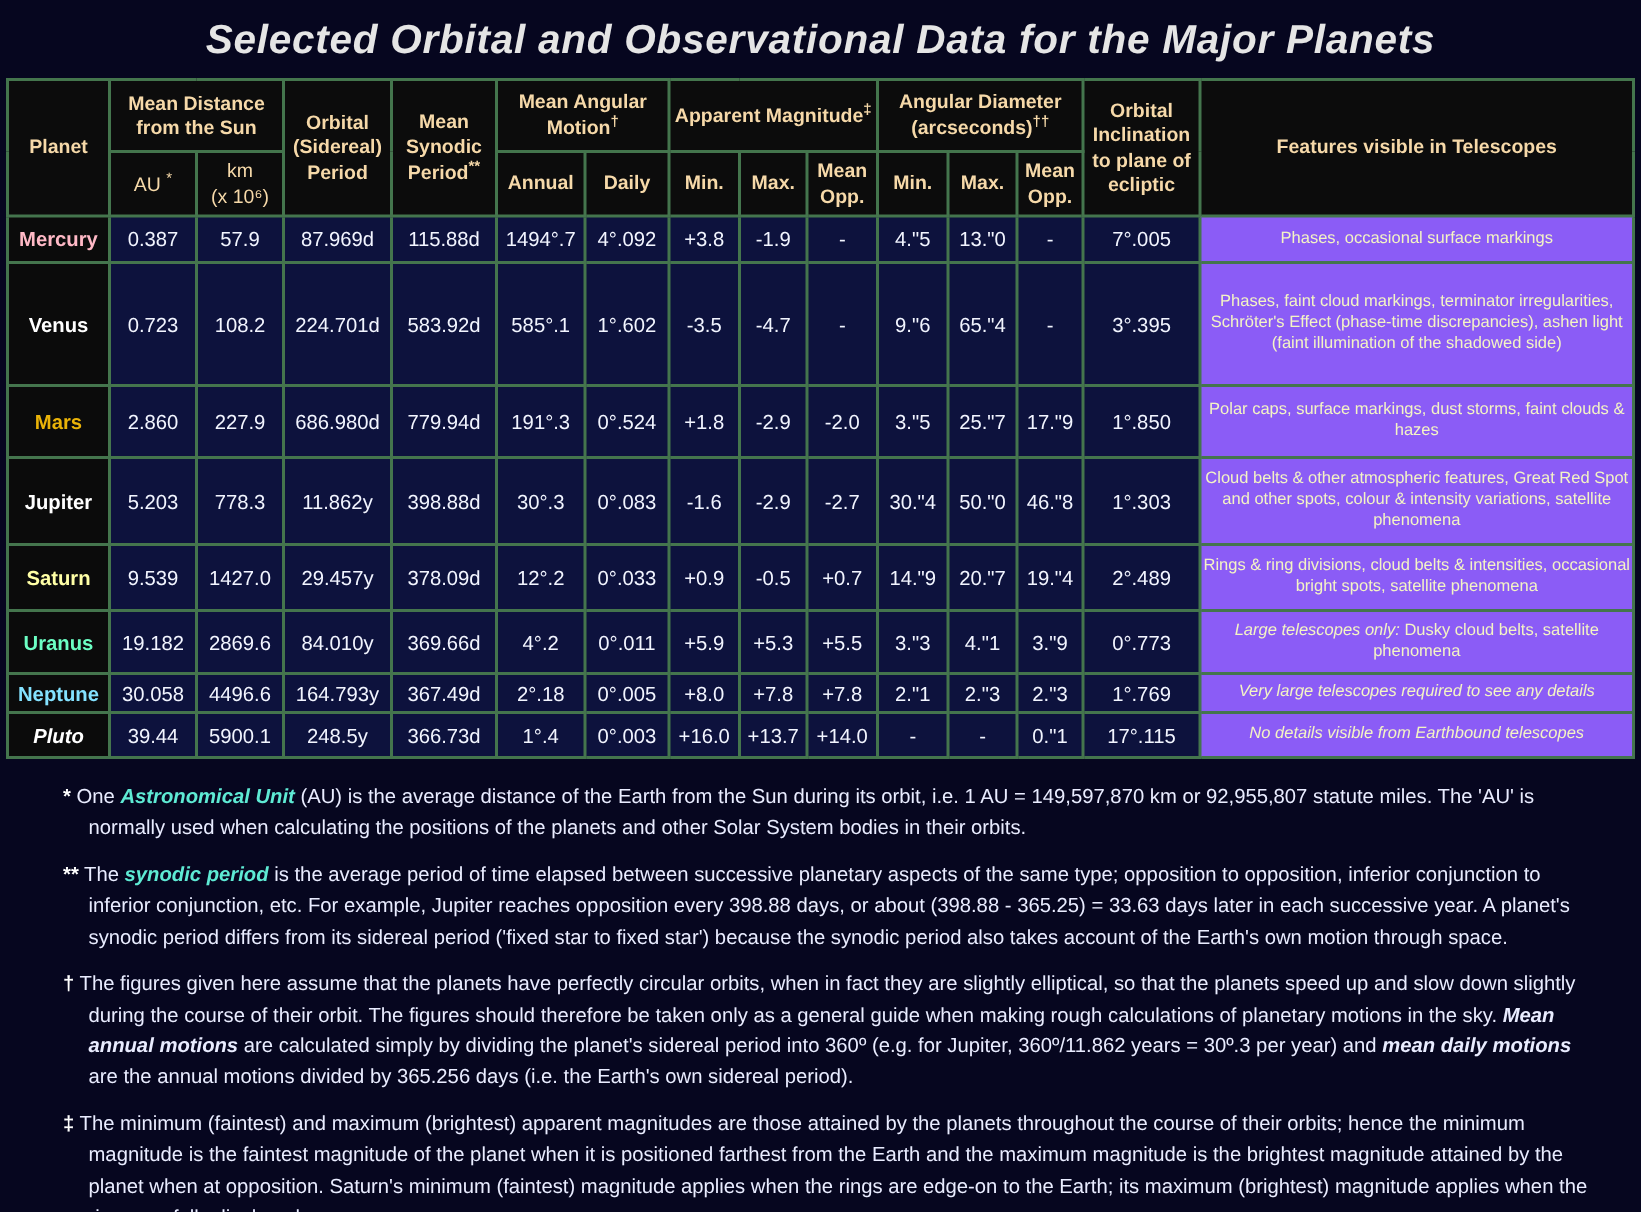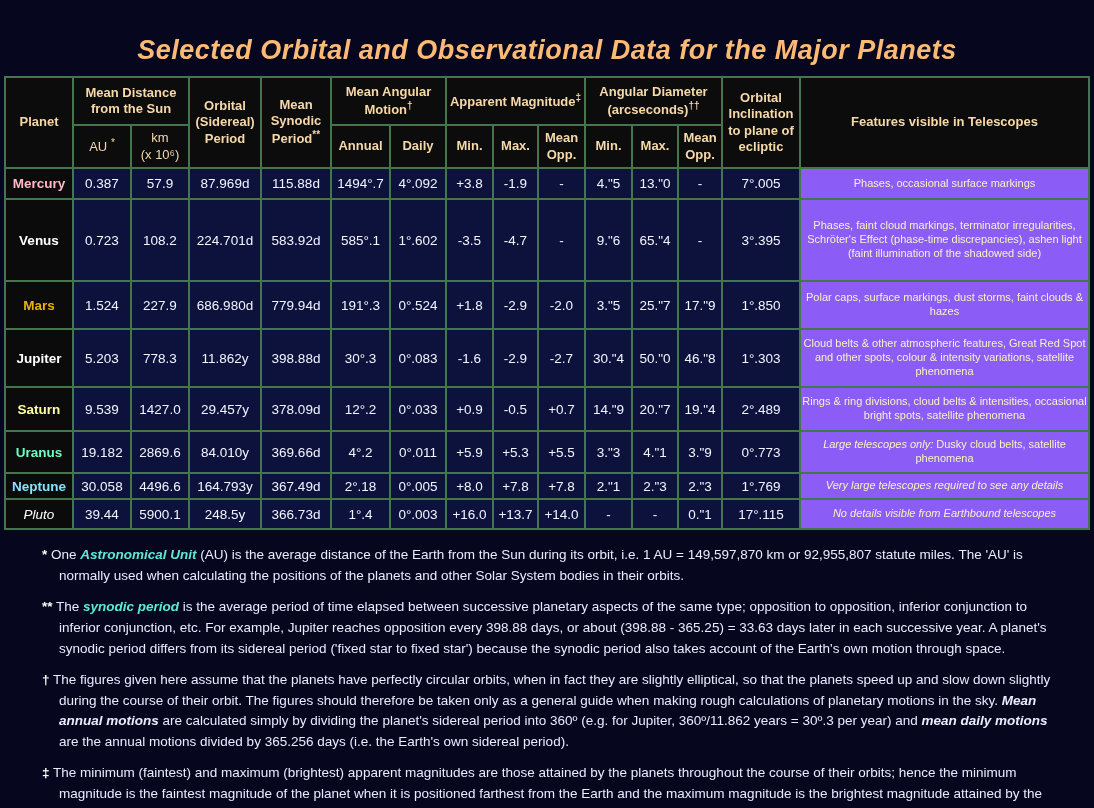--- a/index.html
+++ b/index.html
@@ -7,24 +7,23 @@
   body {
     width:1094px; height:808px; overflow:hidden;
     font-family:"Liberation Sans", sans-serif;
     color:#eef0ff;
   }
   .page { width:1094px; height:808px; }
 
   h1.title {
     text-align:center;
     font-size:27px; font-weight:bold; font-style:italic;
-    color:#fdba74;
+    color:#e5e5e5;
     padding-top:11px; padding-bottom:10px;
     letter-spacing:0.5px;
-    margin-top:24px;
   }
 
   table.planets {
     border-collapse:collapse;
     margin:0 4px; width:1086px;
     table-layout:fixed;
   }
   table.planets th, table.planets td {
     border:2px solid #44754d;
     text-align:center; vertical-align:middle;
@@ -40,21 +39,21 @@
   thead tr.hrow2 { height:43px; }
   thead th.subreg { font-weight:normal; font-size:13px; }
   thead sup { font-size:10px; }
 
   td.planet-cell {
     background:#0b0b0b;
     font-weight:bold; font-size:13.5px;
     color:#fff;
     margin-left:24px;
   }
-  td.planet-cell .italic-name { font-style:italic; font-weight:normal; }
+  td.planet-cell .italic-name { font-style:italic; font-weight:bold; }
   td.num-cell {
     background:#0d123d;
     color:#f2f5ff;
     font-size:13.5px;
   }
   td.features-cell {
     background:#8b5cf6;
     color:#f4f4c4;
     font-size:11px; line-height:1.25;
     padding:3px 6px;
@@ -162,21 +161,21 @@
           <td class="num-cell">-4.7</td>
           <td class="num-cell">-</td>
           <td class="num-cell">9."6</td>
           <td class="num-cell">65."4</td>
           <td class="num-cell">-</td>
           <td class="num-cell">3°.395</td>
           <td class="features-cell"><span>Phases, faint cloud markings, terminator irregularities, Schröter's Effect (phase-time discrepancies), ashen light (faint illumination of the shadowed side)</span></td>
         </tr>
         <tr>
           <td class="planet-cell"><span style="color: #eab308;">Mars</span></td>
-          <td class="num-cell">1.524</td>
+          <td class="num-cell">2.860</td>
           <td class="num-cell">227.9</td>
           <td class="num-cell">686.980d</td>
           <td class="num-cell">779.94d</td>
           <td class="num-cell">191°.3</td>
           <td class="num-cell">0°.524</td>
           <td class="num-cell">+1.8</td>
           <td class="num-cell">-2.9</td>
           <td class="num-cell">-2.0</td>
           <td class="num-cell">3."5</td>
           <td class="num-cell">25."7</td>

